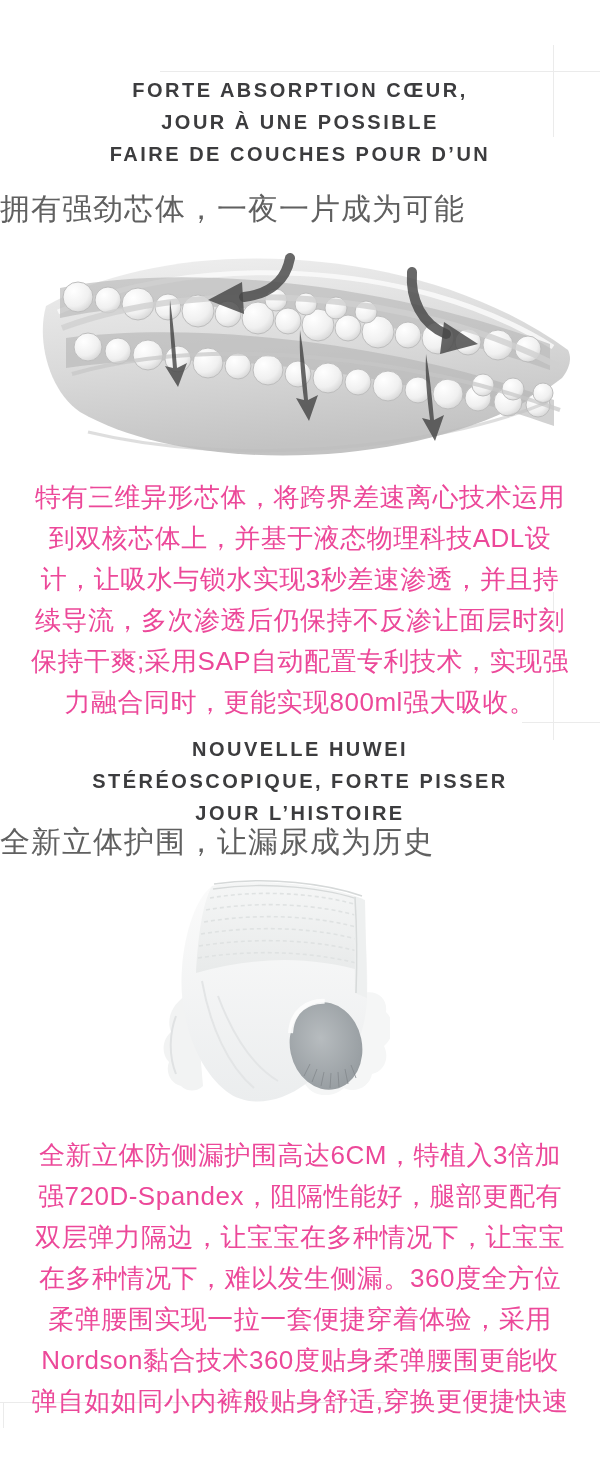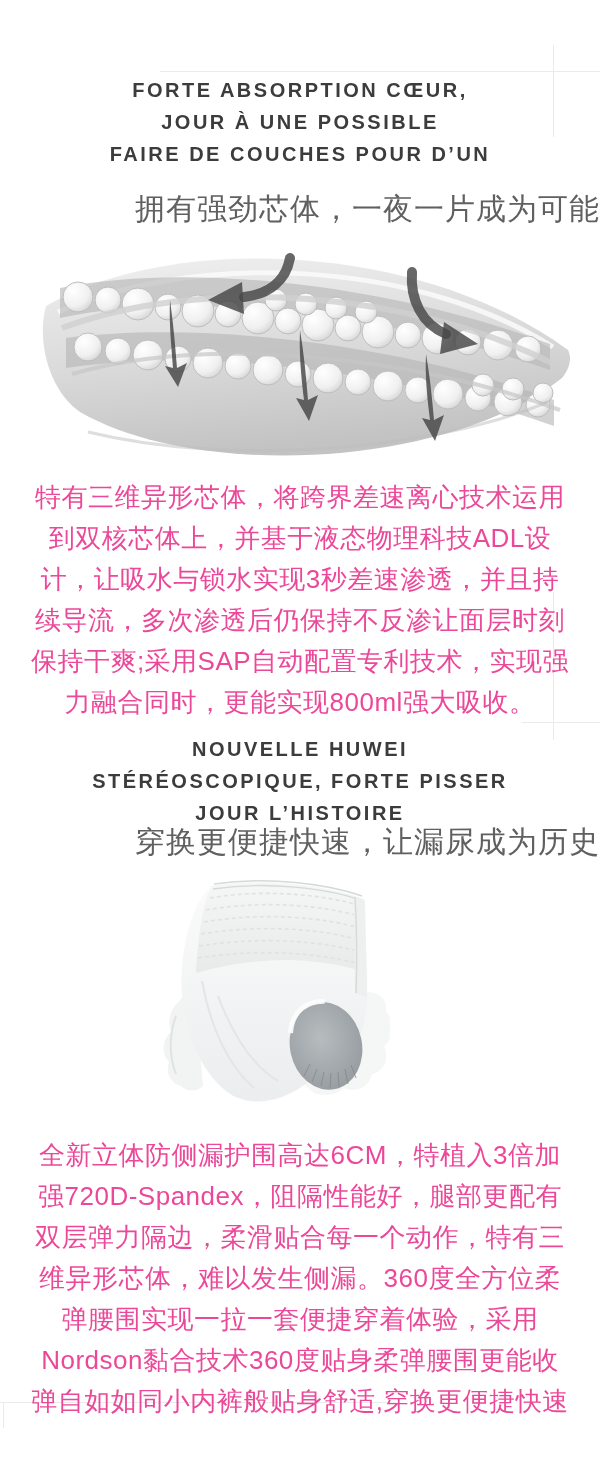--- a/index.html
+++ b/index.html
@@ -16,21 +16,21 @@
     position:absolute;left:0;width:600px;
     text-align:center;
     color:#3c3c3e;
     font-weight:700;
     font-size:20px;
     line-height:32px;
     letter-spacing:2.5px;
   }
   .subtitle{
     position:absolute;left:0;width:600px;
-    text-align:right;
+    text-align:left;
     color:#606060;
     font-weight:300;
     font-size:30px;
     line-height:34px;
     letter-spacing:1px;
   }
   .bodytext{
     position:absolute;left:30px;width:540px;
     text-align:center;
     color:#ec4899;
@@ -147,21 +147,21 @@
   </div>
 
   <div class="bodytext" style="top:477px;">特有三维异形芯体，将跨界差速离心技术运用到双核芯体上，并基于液态物理科技ADL设计，让吸水与锁水实现3秒差速渗透，并且持续导流，多次渗透后仍保持不反渗让面层时刻保持干爽;采用SAP自动配置专利技术，实现强力融合同时，更能实现800ml强大吸收。</div>
 
   <div class="heading" style="top:733px;">
     <div>NOUVELLE HUWEI</div>
     <div>STÉRÉOSCOPIQUE, FORTE PISSER</div>
     <div>JOUR L’HISTOIRE</div>
   </div>
 
-  <div class="subtitle" style="top:825px;">穿换更便捷快速，让漏尿成为历史</div>
+  <div class="subtitle" style="top:825px;">全新立体护围，让漏尿成为历史</div>
 
   <div class="illus" style="left:158px;top:876px;width:232px;height:240px;">
     <svg width="232" height="240" viewBox="0 0 232 240" xmlns="http://www.w3.org/2000/svg">
       <defs>
         <linearGradient id="dw" x1="0" y1="0" x2="0" y2="1">
           <stop offset="0" stop-color="#fbfbfb"></stop>
           <stop offset="1" stop-color="#ebedee"></stop>
         </linearGradient>
         <linearGradient id="band" x1="0" y1="0" x2="0" y2="1">
           <stop offset="0" stop-color="#f5f6f6"></stop>
@@ -213,15 +213,15 @@
           <path d="M 154,206 L 159,193"></path>
           <path d="M 163,210 L 166,196"></path>
         <path d="M 172,212 L 173,197"></path>
           <path d="M 181,211 L 180,196"></path>
           <path d="M 190,208 L 187,193"></path>
         <path d="M 198,202 L 193,189"></path>
       </g>
     </svg>
   </div>
 
-  <div class="bodytext" style="top:1135px;">全新立体防侧漏护围高达6CM，特植入3倍加强720D-Spandex，阻隔性能好，腿部更配有双层弹力隔边，柔滑贴合每一个动作，特有三维异形芯体，难以发生侧漏。360度全方位柔弹腰围实现一拉一套便捷穿着体验，采用Nordson黏合技术360度贴身柔弹腰围更能收弹自如如同小内裤般贴身舒适,穿换更便捷快速</div>
+  <div class="bodytext" style="top:1135px;">全新立体防侧漏护围高达6CM，特植入3倍加强720D-Spandex，阻隔性能好，腿部更配有双层弹力隔边，让宝宝在多种情况下，让宝宝在多种情况下，难以发生侧漏。360度全方位柔弹腰围实现一拉一套便捷穿着体验，采用Nordson黏合技术360度贴身柔弹腰围更能收弹自如如同小内裤般贴身舒适,穿换更便捷快速</div>
 
 </div>
 
 </body></html>

